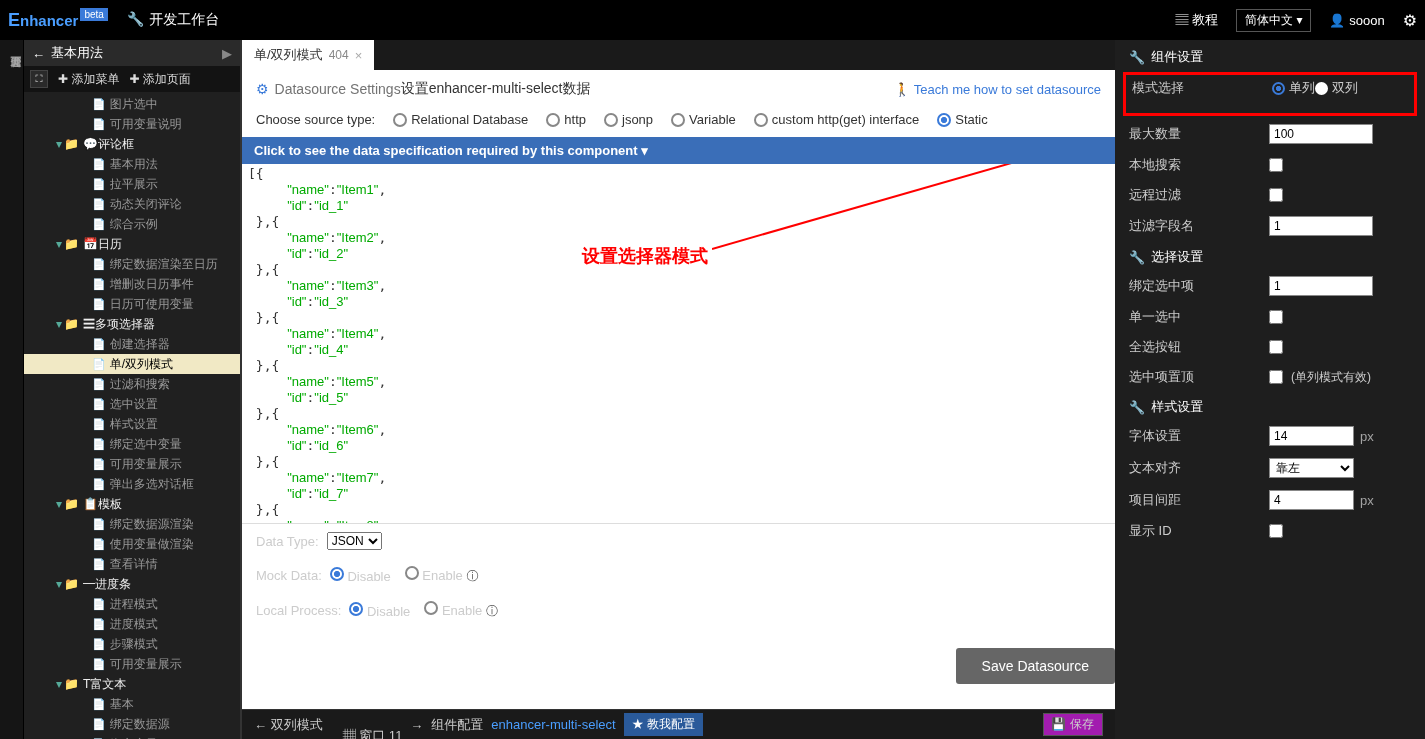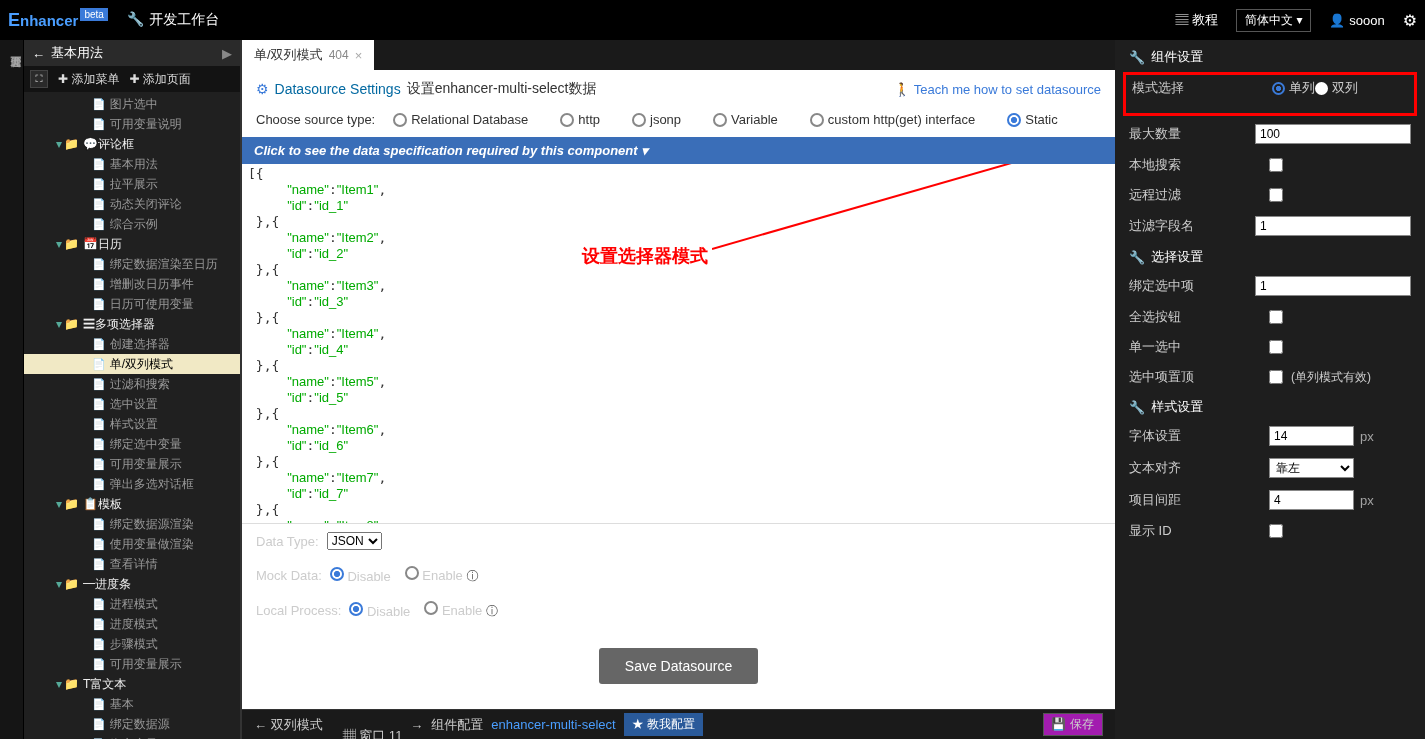--- a/index.html
+++ b/index.html
@@ -31,55 +31,55 @@
 .sb-node .fi { margin-right:4px; color:#888; font-size:11px; }
 
 .center { flex:1; background:#fff; display:flex; flex-direction:column; border-left:2px solid #333; }
 .tabhdr { height:30px; background:#1a1a1a; display:flex; align-items:flex-end; }
 .tab { background:#fff; color:#333; padding:6px 12px; font-size:13px; display:flex; align-items:center; gap:6px; }
 .tab .cnt { color:#888; font-size:12px; }
 .tab .x { color:#aaa; cursor:pointer; }
 
 .ds-head { padding:10px 14px; display:flex; align-items:center; font-size:14px; }
 .ds-head .gear { color:#3a7ad9; margin-right:6px; }
-.ds-head .link { color:#0369a1; cursor:pointer;text-align:right; }
-.ds-head .cn { color:#333; margin-left:6px; }
+.ds-head .link { color:#737373; cursor:pointer;text-align:right; }
+.ds-head .cn { color:#333; }
 .ds-head .teach { margin-left:auto; color:#3a7ad9; font-size:13px; cursor:pointer; }
 
 .src-row { padding:4px 14px 10px; display:flex; align-items:center; gap:18px; font-size:13px; color:#333; }
 .src-row label { display:flex; align-items:center; gap:4px; cursor:pointer; }
 .rad { width:14px; height:14px; border-radius:50%; border:2px solid #888; display:inline-block; }
 .rad.on { border-color:#3a7ad9; background:radial-gradient(circle,#3a7ad9 40%,transparent 45%); }
 
-.spec-bar { background:#3a6eb8; color:#fff; padding:6px 12px; font-size:13px; font-style:italic; font-weight:bold; cursor:pointer; }
+.spec-bar { background:#3a6eb8; color:#fff; padding:6px 12px; font-size:13px; font-weight:bold; cursor:pointer; }
 
 .editor { display:flex; height:360px; border-bottom:1px solid #ddd; overflow:hidden; position:relative; }
 .gutter { background:#f5f5f5; color:#888; text-align:right; padding:2px 6px; font-family:monospace; font-size:13px; line-height:16px; border-right:1px solid #ddd; user-select:none; }
 .code { flex:1; padding:2px 6px; font-family:monospace; font-size:13px; line-height:16px; white-space:pre; color:#333; }
 .code .s { color:#0a0; }
 
 .dt-row { padding:8px 14px; font-size:13px; display:flex; align-items:center; gap:8px; }
 .dt-row select { font-size:12px; }
 .radios { display:flex; align-items:center; gap:14px; }
 .info-ic { color:#555; font-size:12px; }
 
-.save-row { display:flex; justify-content:center; padding:20px 0; }
+.save-row { display:flex; justify-content:flex-end; padding:20px 0; }
 .save-btn { background:#666; color:#fff; border:none; padding:10px 26px; font-size:14px; border-radius:3px; cursor:pointer; }
 
 .bottom-bar { height:30px; background:#1a1a1a; color:#ccc; display:flex; align-items:center; padding:0 12px; font-size:13px; gap:8px; border-top:1px solid #333; }
 .bottom-bar .lk { color:#4a9eff;text-align:right; }
 .bottom-bar .btn-blue { background:#2a5a9a; color:#fff; padding:3px 8px; font-size:12px; }
 .bottom-bar .btn-dark { background:#a21caf; border:1px solid #555; padding:2px 8px; font-size:12px; margin-left:auto; }
 
 .rpanel { width:310px; background:#1e1e1e; padding:8px 14px; overflow-y:auto; }
 .rp-head { color:#fff; font-size:13px; margin-bottom:10px; display:flex; align-items:center; gap:6px; }
 .rp-row { display:flex; align-items:center; margin-bottom:12px; font-size:13px; }
 .rp-row .lbl { width:140px; color:#ccc; }
 .rp-row input[type=text] { width:85px; background:#fff; border:1px solid #888; padding:2px 4px; font-size:12px; }
-.rp-row input.wide { width:156px; }
+.rp-row input.wide { width:104px; }
 .rp-row .unit { color:#a3a3a3; margin-left:6px; }
 .rp-row .note { color:#ccc; margin-left:8px; font-size:12px; }
 .rp-row select { background:#fff; border:1px solid #888; font-size:12px; padding:1px 2px; width:85px; }
 .chk { width:14px; height:14px; }
 .hl-box { border:3px solid red; padding:4px 6px; margin:-4px -6px 8px; }
 .rad-pair { display:flex; align-items:center; gap:4px; }
 .rad-sm { width:13px; height:13px; border-radius:50%; border:2px solid #888; display:inline-block; }
 .rad-sm.on { border-color:#3a7ad9; background:radial-gradient(circle,#3a7ad9 40%,transparent 45%); }
 .rad-sm.fill { border-color:#fff; background:#fff; }
 
@@ -166,21 +166,21 @@
     <div style="flex:1;overflow:auto;position:relative;">
       <div class="ds-head">
         <span class="gear">⚙</span>
         <span class="link">Datasource Settings</span>
         <span class="cn">设置enhancer-multi-select数据</span>
         <span class="teach">🚶 <span>Teach me how to set datasource</span></span>
       </div>
 
       <div class="src-row">
         <span>Choose source type:</span>
-        <div id="srcOpts" style="display:flex;gap:32px;">
+        <div id="srcOpts" style="display:flex;gap:18px;">
             <label><span class="rad"></span> Relational Database</label>
             <label><span class="rad"></span> http</label>
             <label><span class="rad"></span> jsonp</label>
             <label><span class="rad"></span> Variable</label>
             <label><span class="rad"></span> custom http(get) interface</label>
             <label><span class="rad on"></span> Static</label>
           </div>
       </div>
 
       <div class="spec-bar"><span>Click to see the data specification required by this component</span> ▾</div>
@@ -279,25 +279,25 @@
         <div class="rp-row">
           <span class="lbl">过滤字段名</span>
           <input type="text" class="wide" value="1" style="">
         </div>
         <div class="rp-head"><span>🔧</span> 选择设置</div>
         <div class="rp-row">
           <span class="lbl">绑定选中项</span>
           <input type="text" class="wide" value="1" style="">
         </div>
         <div class="rp-row">
+          <span class="lbl">单一选中</span>
+          <input type="checkbox" class="chk" style="">
+        </div>
+        <div class="rp-row">
           <span class="lbl">全选按钮</span>
-          <input type="checkbox" class="chk" style="">
-        </div>
-        <div class="rp-row">
-          <span class="lbl">单一选中</span>
           <input type="checkbox" class="chk" style="">
         </div>
         <div class="rp-row">
           <span class="lbl">选中项置顶</span>
           <input type="checkbox" class="chk" style="">
           <span class="note">(单列模式有效)</span>
         </div>
         <div class="rp-head"><span>🔧</span> 样式设置</div>
         <div class="rp-row">
           <span class="lbl">字体设置</span>

